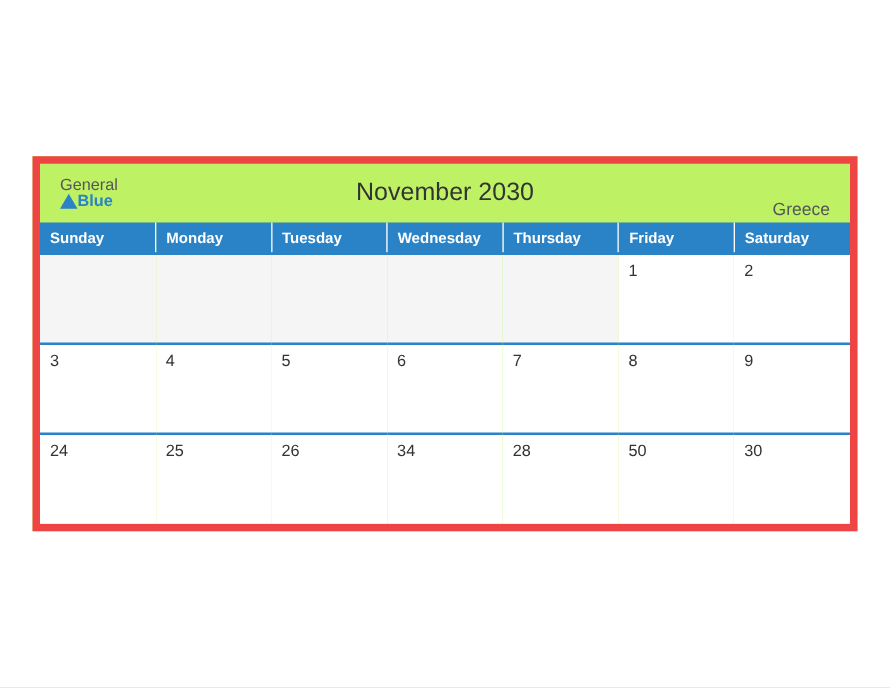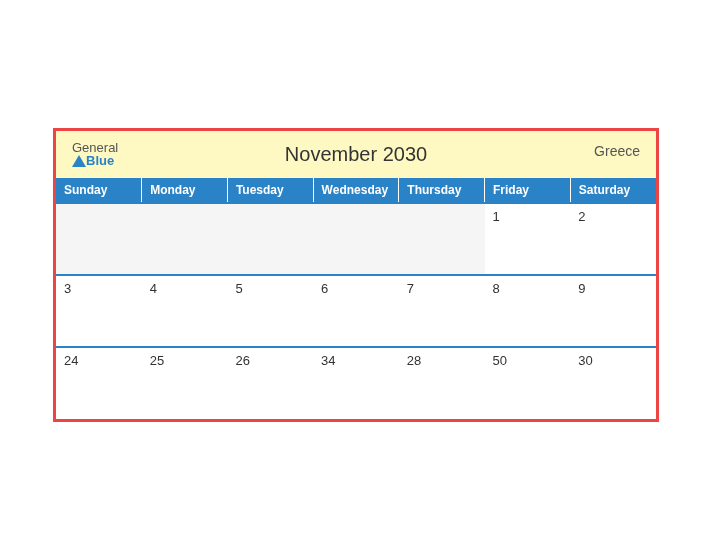--- a/index.html
+++ b/index.html
@@ -8,23 +8,23 @@
       width: 712px;
       height: 550px;
       background: #fff;
       font-family: Arial, sans-serif;
       display: flex;
       align-items: center;
       justify-content: center;
     }
 
     .calendar-container {
-      width: 606px;
-      background: #fef9c3;
-      border: 3px solid #ef4444;
+      width: 660px;
+      background: #bef264;
+      border: 6px solid #ef4444;
     }
 
     .calendar-header {
       display: flex;
       align-items: center;
       justify-content: center;
       padding: 12px 16px;
       position: relative;
     }
 
@@ -63,21 +63,21 @@
 
     .calendar-title {
       font-size: 20px;
       color: #333;
       font-weight: normal;
     }
 
     .country-label {
       position: absolute;
       right: 16px;
-      top: 12px;
+      top: 28px;
       font-size: 14px;
       color: #555;
     }
 
     .calendar-grid {
       width: 100%;
       border-collapse: collapse;
     }
 
     .calendar-grid thead tr th {

